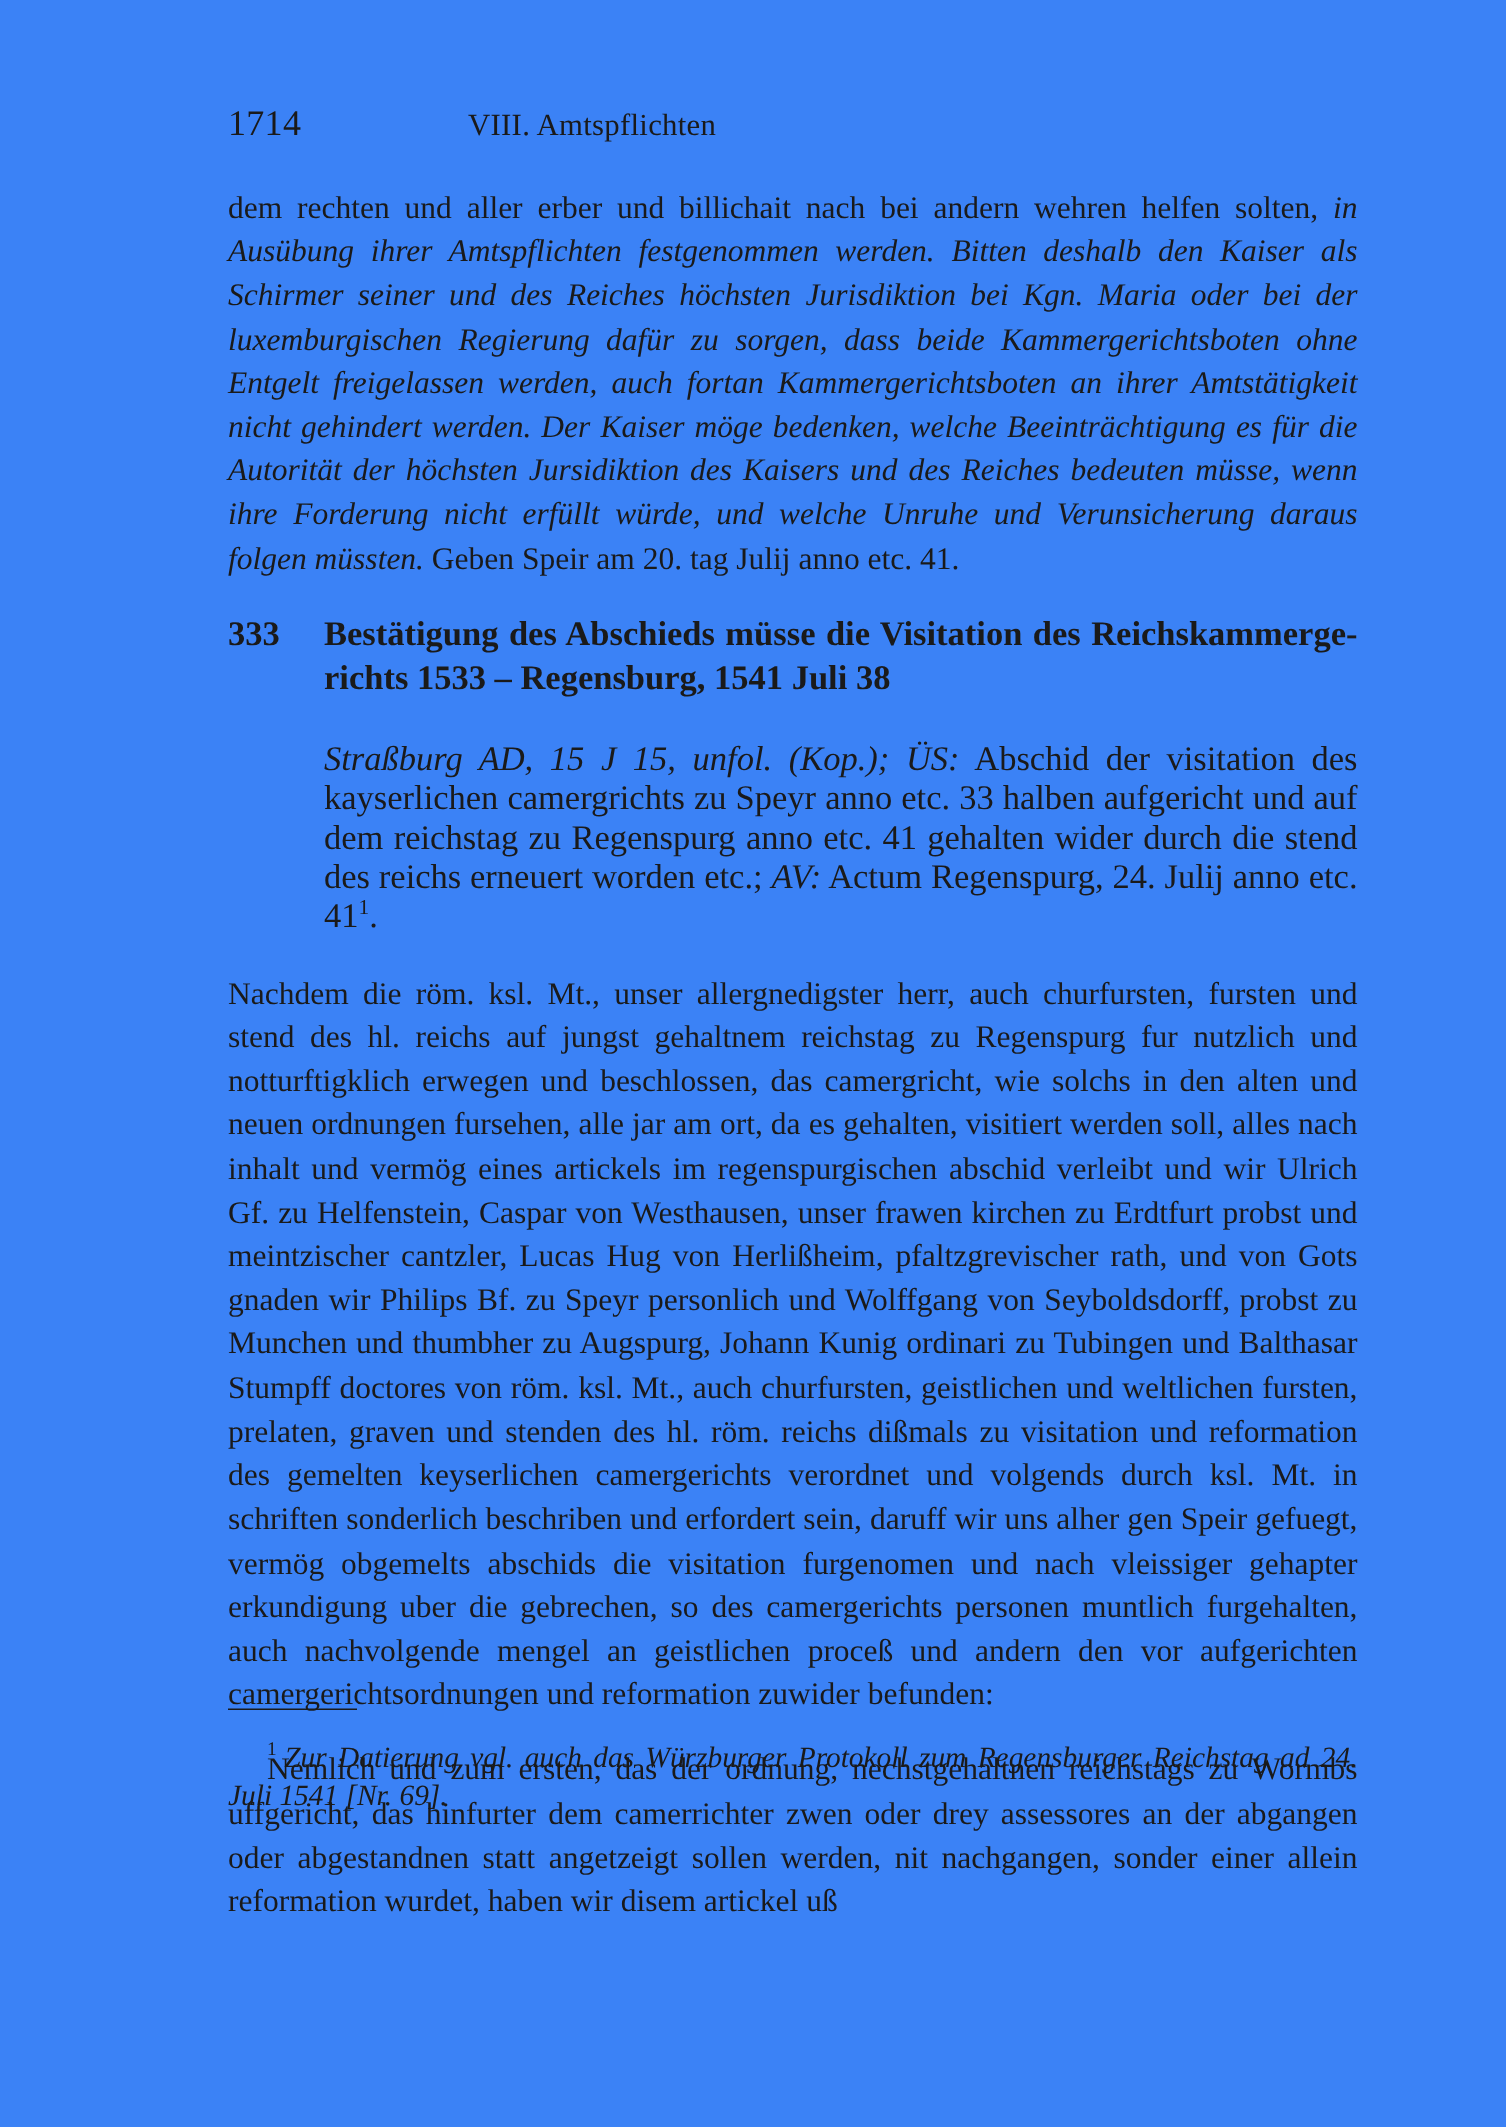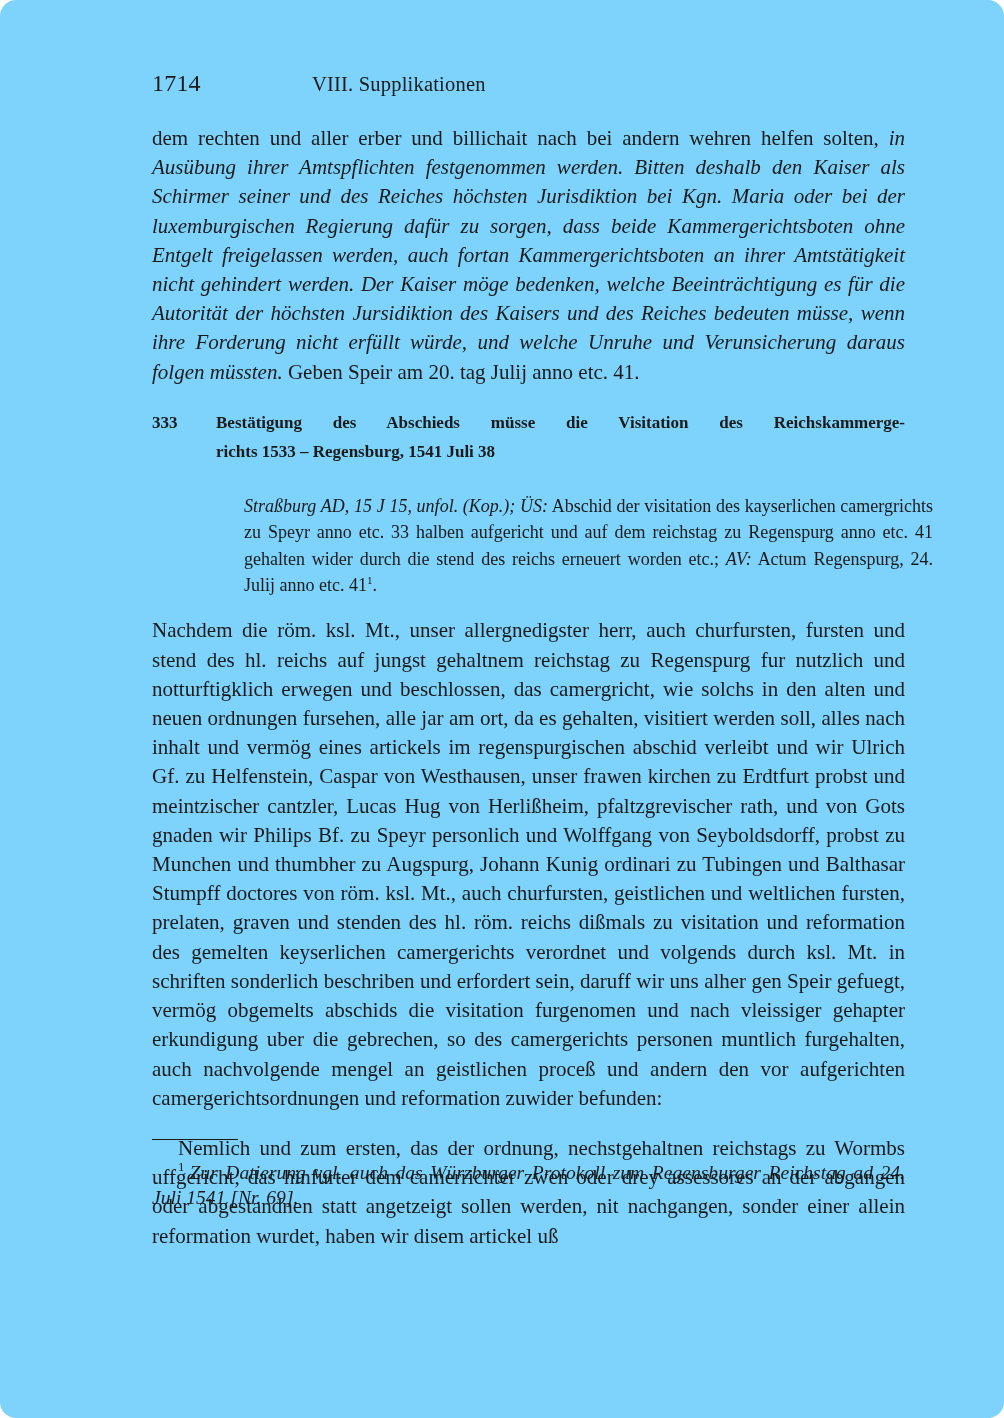--- a/index.html
+++ b/index.html
@@ -8,23 +8,22 @@
     background: #ffffff;
   }
   body {
     font-family: "Liberation Serif", "DejaVu Serif", serif;
     color: #1a1a1a;
   }
   .page {
     position: relative;
     width: 1004px;
     height: 1418px;
-    background: #7dd3fc;
+    background: #3b82f6;
     overflow: hidden;
-    border-radius: 16px;
   }
   .content {
     position: absolute;
     left: 152px;
     top: 70px;
     width: 753px;
   }
 
   
   .runhead {
@@ -54,44 +53,44 @@
     margin-top: 20px;
   }
   .ital { font-style: italic; }
 
   
   .doc-heading {
     margin-top: 20px;
     display: flex;
     align-items: flex-start;
     font-weight: bold;
-    font-size: 17px;
+    font-size: 23px;
     line-height: 29.5px;
   }
   .doc-heading .num {
     width: 64px;
     flex: 0 0 64px;
   }
   .doc-heading .title {
     flex: 1 1 auto;
     text-align: justify;
     text-justify: inter-word;
   }
   .doc-heading .title > span { display: block; }
   .doc-heading .title .l1 {
     text-align: justify;
     text-align-last: justify;
   }
 
   
   .source-note {
     margin-top: 26px;
-    margin-left: 92px;
+    margin-left: 64px;
     width: 689px;
-    font-size: 18px;
+    font-size: 23px;
     line-height: 26.4px;
     text-align: justify;
     text-justify: inter-word;
   }
   .source-note sup {
     font-size: 0.62em;
     vertical-align: super;
     line-height: 0;
   }
 
@@ -131,21 +130,21 @@
 </style>
 </head>
 <body>
 
 <div class="page">
 
   <div class="content">
 
     <div class="runhead">
       <span class="folio">1714</span>
-      <span class="shorttitle">VIII. Supplikationen</span>
+      <span class="shorttitle">VIII. Amtspflichten</span>
     </div>
 
     <p class="prose top-para"><span>dem rechten und aller erber und billichait nach bei andern wehren helfen solten,</span> <span class="ital">in Ausübung ihrer Amtspflichten festgenommen werden. Bitten deshalb den Kaiser als Schirmer seiner und des Reiches höchsten Jurisdiktion bei Kgn. Maria oder bei der luxemburgischen Regierung dafür zu sorgen, dass beide Kammergerichtsboten ohne Entgelt freigelassen werden, auch fortan Kammergerichtsboten an ihrer Amtstätigkeit nicht gehindert werden. Der Kaiser möge bedenken, welche Beeinträchtigung es für die Autorität der höchsten Jursidiktion des Kaisers und des Reiches bedeuten müsse, wenn ihre Forderung nicht erfüllt würde, und welche Unruhe und Verunsicherung daraus folgen müssten.</span> <span>Geben Speir am 20. tag Julij anno etc. 41.</span></p>
 
     <div class="doc-heading">
       <span class="num">333</span>
       <span class="title">
         <span class="l1">Bestätigung des Abschieds müsse die Visitation des Reichskammerge-</span>
         <span class="l2">richts 1533 – Regensburg, 1541 Juli 38</span>
       </span>

